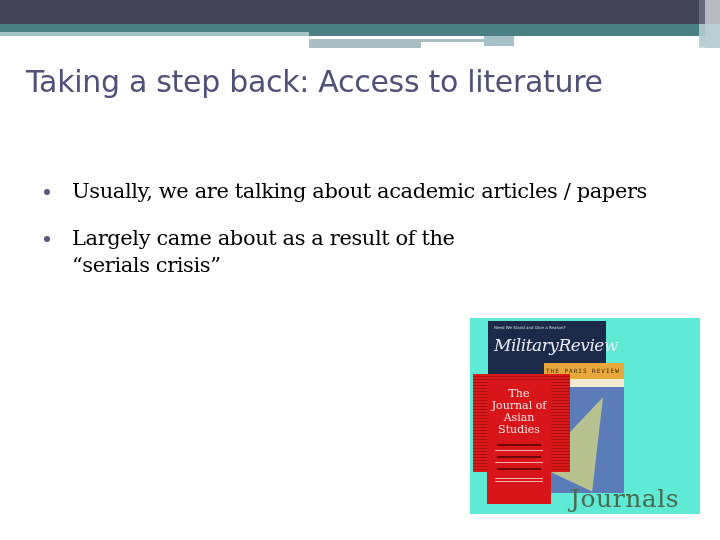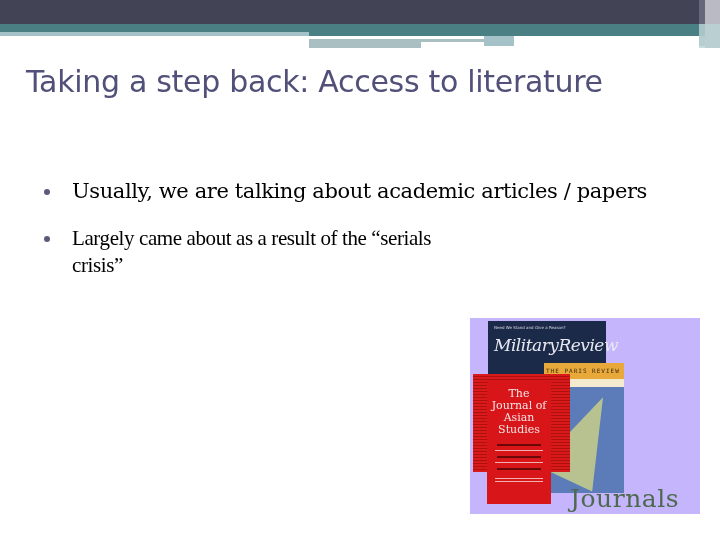--- a/index.html
+++ b/index.html
@@ -25,24 +25,24 @@
     white-space: nowrap;
   }
 
   .bullets { position: absolute; left: 30px; top: 158px; width: 640px;
     font-family: "DejaVu Serif", serif; font-size: 21px; color: #000; line-height: 27px; }
   .bullet { position: relative; padding-left: 42px; margin-bottom: 20px; }
   .bullet .dot { position: absolute; left: 14px; top: 11px; width: 6px; height: 6px; border-radius: 50%; background: #5a5a7c; }
   .bullet .text { display: block; letter-spacing: -0.4px; }
   .b1 { width: 640px; }
   .b2 { width: 640px; margin-top: 20px; }
-  .b3 { width: 430px; font-family: Liberation Serif, serif; }
+  .b3 { width: 430px; }
 
   
-  .journals { position: absolute; left: 470px; top: 318px; width: 230px; height: 196px; background: #c4b5fd; overflow: hidden; }
+  .journals { position: absolute; left: 470px; top: 318px; width: 230px; height: 196px; background: #5eead4; overflow: hidden; }
   .mr-cover { position: absolute; left: 18px; top: 3px; width: 118px; height: 60px; background: #1c2a4a; }
   .mr-cover .mr-top { position: absolute; left: 6px; top: 4px; font-family: "DejaVu Sans", sans-serif; font-size: 4px; color: #d8d8e0; white-space: nowrap; }
   .mr-cover .mr-name { position: absolute; left: 6px; top: 14px; font-family: "DejaVu Serif", serif; font-style: italic; font-size: 17px; color: #e8e8f0; letter-spacing: -0.5px; white-space: nowrap; }
   .pr-cover { position: absolute; left: 74px; top: 45px; width: 80px; height: 130px; background: #5b7cb8; }
   .pr-cover .pr-band { position: absolute; left: 0; top: 0; width: 80px; height: 16px; background: #e8a83a; }
   .pr-cover .pr-band-sub { position: absolute; left: 0; top: 16px; width: 80px; height: 8px; background: #f3ead0; }
   .pr-cover .pr-name { position: absolute; left: 2px; top: 4px; font-family: "DejaVu Sans Mono", monospace; font-size: 6px; color: #3a2a10; letter-spacing: 1px; white-space: nowrap; }
   .pr-cover .shape { position: absolute; left: 10px; top: 30px; width: 0; height: 0;
     border-left: 30px solid transparent; border-right: 30px solid transparent; border-bottom: 90px solid #c9cf8a; transform: rotate(25deg); opacity: .85; }
   .jas-cover { position: absolute; left: 3px; top: 56px; width: 97px; height: 98px;

